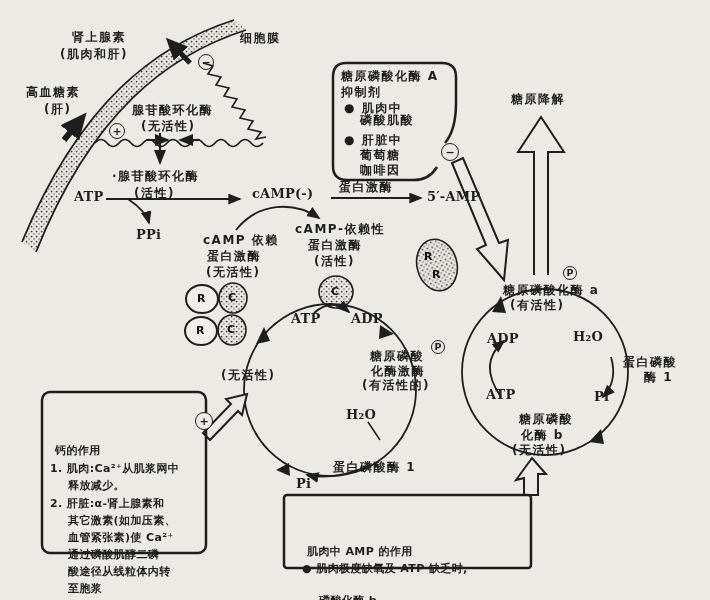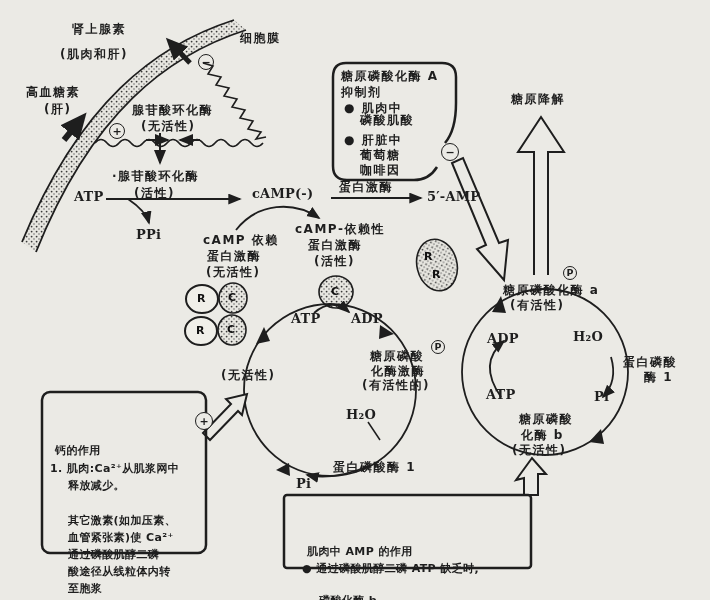--- a/index.html
+++ b/index.html
@@ -82,21 +82,21 @@
     <path d="M203,433 L231,404 L226,399 L247,394 L242,415 L238,411 L210,440 Z" fill="#ebeae5" stroke="#1e1e1e" stroke-width="2"></path>
     <path d="M524,495 L524,478 L516,480 L532,458 L546,474 L538,474 L538,495 Z" fill="#ebeae5" stroke="#1e1e1e" stroke-width="2"></path>
 
     <path d="M346,63 L442,63 Q456,63 456,77 L456,103 Q456,130 445,143" fill="none" stroke="#1e1e1e" stroke-width="2.5"></path>
     <path d="M437,167 Q429,180 414,180 L347,180 Q333,180 333,166 L333,77 Q333,63 346,63" fill="none" stroke="#1e1e1e" stroke-width="2.5"></path>
     <rect x="42" y="392" width="164" height="161" rx="8" fill="none" stroke="#1e1e1e" stroke-width="2.5"></rect>
     <rect x="284" y="495" width="247" height="73" rx="3" fill="none" stroke="#1e1e1e" stroke-width="2.5"></rect>
   </svg>
 
   <span class="lbl" style="left:240px;top:30px">细胞膜</span>
-  <span class="lbl" style="left:72px;top:21px">肾上腺素</span>
+  <span class="lbl" style="left:72px;top:29px">肾上腺素</span>
   <span class="lbl" style="left:60px;top:46px">(肌肉和肝)</span>
   <span class="lbl" style="left:26px;top:84px">高血糖素</span>
   <span class="lbl" style="left:44px;top:101px">(肝)</span>
   <span class="badge" style="left:109px;top:123px;width:16px;height:16px">+</span>
   <span class="badge" style="left:198px;top:54px;width:16px;height:16px">−</span>
 
   <span class="lbl" style="left:132px;top:102px">腺苷酸环化酶</span>
   <span class="lbl" style="left:141px;top:118px">(无活性)</span>
   <span class="lbl" style="left:112px;top:168px">·腺苷酸环化酶</span>
   <span class="lbl" style="left:134px;top:185px">(活性)</span>
@@ -152,24 +152,25 @@
   <span class="lbl latin" style="left:594px;top:389px">Pi</span>
   <span class="lbl" style="left:623px;top:354px">蛋白磷酸</span>
   <span class="lbl" style="left:644px;top:369px">酶 1</span>
   <span class="lbl" style="left:519px;top:411px">糖原磷酸</span>
   <span class="lbl" style="left:521px;top:427px">化酶 b</span>
   <span class="lbl" style="left:512px;top:442px">(无活性)</span>
 
   <span class="lbl s11" style="left:55px;top:398px">钙的作用</span>
   <span class="lbl s11" style="left:50px;top:416px">1. 肌肉:Ca²⁺从肌浆网中</span>
   <span class="lbl s11" style="left:68px;top:433px">释放减少。</span>
+  <span class="lbl s11" style="left:50px;top:451px">2. 肝脏:α-肾上腺素和</span>
   <span class="lbl s11" style="left:68px;top:468px">其它激素(如加压素、</span>
   <span class="lbl s11" style="left:68px;top:485px">血管紧张素)使 Ca²⁺</span>
   <span class="lbl s11" style="left:68px;top:502px">通过磷酸肌醇二磷</span>
   <span class="lbl s11" style="left:68px;top:519px">酸途径从线粒体内转</span>
   <span class="lbl s11" style="left:68px;top:536px">至胞浆</span>
   <span class="badge bg" style="left:195px;top:412px;width:18px;height:18px">+</span>
 
   <span class="lbl s11" style="left:307px;top:499px">肌肉中 AMP 的作用</span>
-  <span class="lbl s11" style="left:302px;top:516px">● 通过磷酸肌醇二磷 ATP 缺乏时,</span>
+  <span class="lbl s11" style="left:302px;top:516px">● 肌肉极度缺氧及 ATP 缺乏时,</span>
   <span class="lbl s11" style="left:319px;top:548px">磷酸化酶 b</span>
 
 </div>
 
 </body></html>

